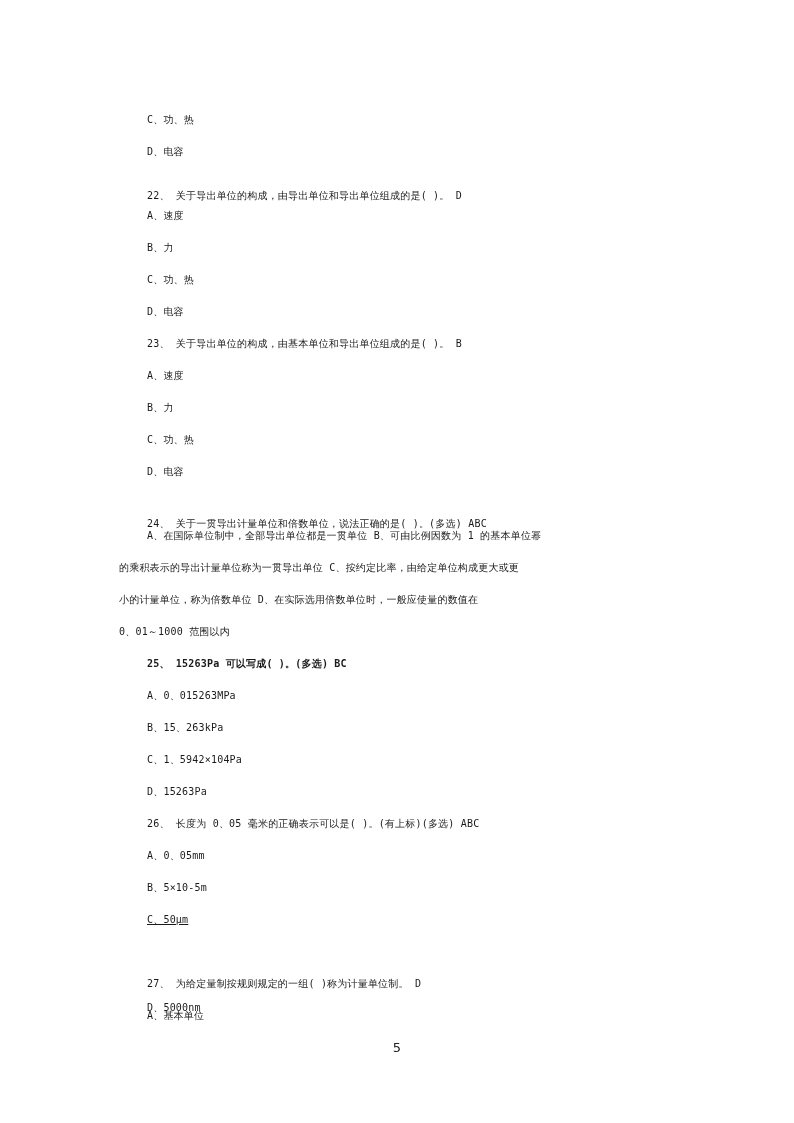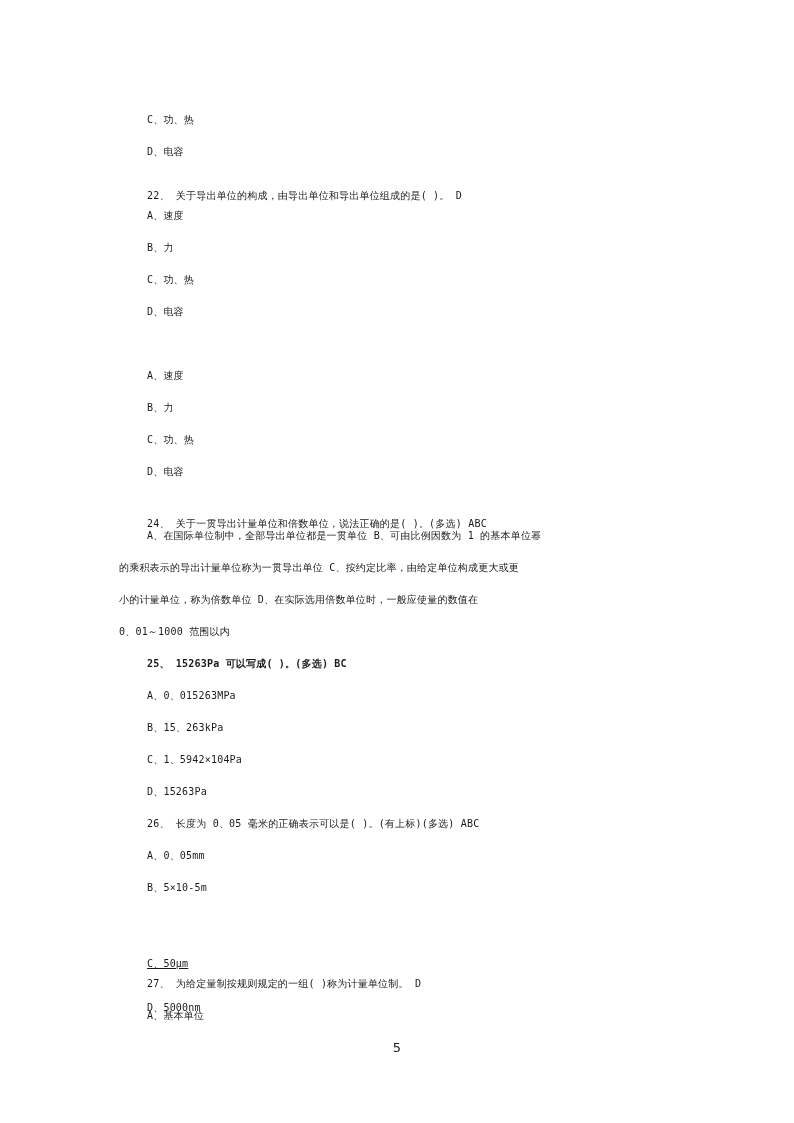--- a/index.html
+++ b/index.html
@@ -50,34 +50,35 @@
 
 <div class="page" id="page">
   <div class="page-number">5</div>
 <div class="line" style="top: 112px;">C、功、热</div>
     <div class="line" style="top: 144px;">D、电容</div>
     <div class="line" style="top: 160px; margin-top: 28px;">22、 关于导出单位的构成，由导出单位和导出单位组成的是( )。 D</div>
     <div class="line" style="top: 208px;">A、速度</div>
     <div class="line" style="top: 240px;">B、力</div>
     <div class="line" style="top: 272px;">C、功、热</div>
     <div class="line" style="top: 304px;">D、电容</div>
+    <div class="line" style="top: 336px;">23、 关于导出单位的构成，由基本单位和导出单位组成的是( )。 B</div>
     <div class="line" style="top: 368px;">A、速度</div>
     <div class="line" style="top: 400px;">B、力</div>
     <div class="line" style="top: 432px;">C、功、热</div>
     <div class="line" style="top: 464px;">D、电容</div>
     <div class="line" style="top: 516px; text-align: right;">24、 关于一贯导出计量单位和倍数单位，说法正确的是( )。(多选) ABC</div>
     <div class="line" style="top: 528px;">A、在国际单位制中，全部导出单位都是一贯单位 B、可由比例因数为 1 的基本单位幂</div>
     <div class="line wrap" style="top: 560px;">的乘积表示的导出计量单位称为一贯导出单位 C、按约定比率，由给定单位构成更大或更</div>
     <div class="line wrap" style="top: 592px;">小的计量单位，称为倍数单位 D、在实际选用倍数单位时，一般应使量的数值在</div>
     <div class="line wrap" style="top: 624px;">0、01～1000 范围以内</div>
     <div class="line" style="top: 656px; font-weight: bold;">25、 15263Pa 可以写成( )。(多选) BC</div>
     <div class="line" style="top: 688px; text-align: center;">A、0、015263MPa</div>
     <div class="line" style="top: 720px;">B、15、263kPa</div>
     <div class="line" style="top: 752px;">C、1、5942×104Pa</div>
     <div class="line" style="top: 784px;">D、15263Pa</div>
     <div class="line" style="top: 816px;">26、 长度为 0、05 毫米的正确表示可以是( )。(有上标)(多选) ABC</div>
     <div class="line" style="top: 848px;">A、0、05mm</div>
     <div class="line" style="top: 880px;">B、5×10-5m</div>
-    <div class="line" style="top: 956px; text-decoration: underline;">C、50μm</div>
+    <div class="line" style="top: 912px; text-decoration: underline;">C、50μm</div>
     <div class="line" style="top: 1000px;">D、5000nm</div>
     <div class="line" style="top: 976px;">27、 为给定量制按规则规定的一组( )称为计量单位制。 D</div>
     <div class="line" style="top: 1008px;">A、基本单位</div>
   </div>
 
 </body></html>

